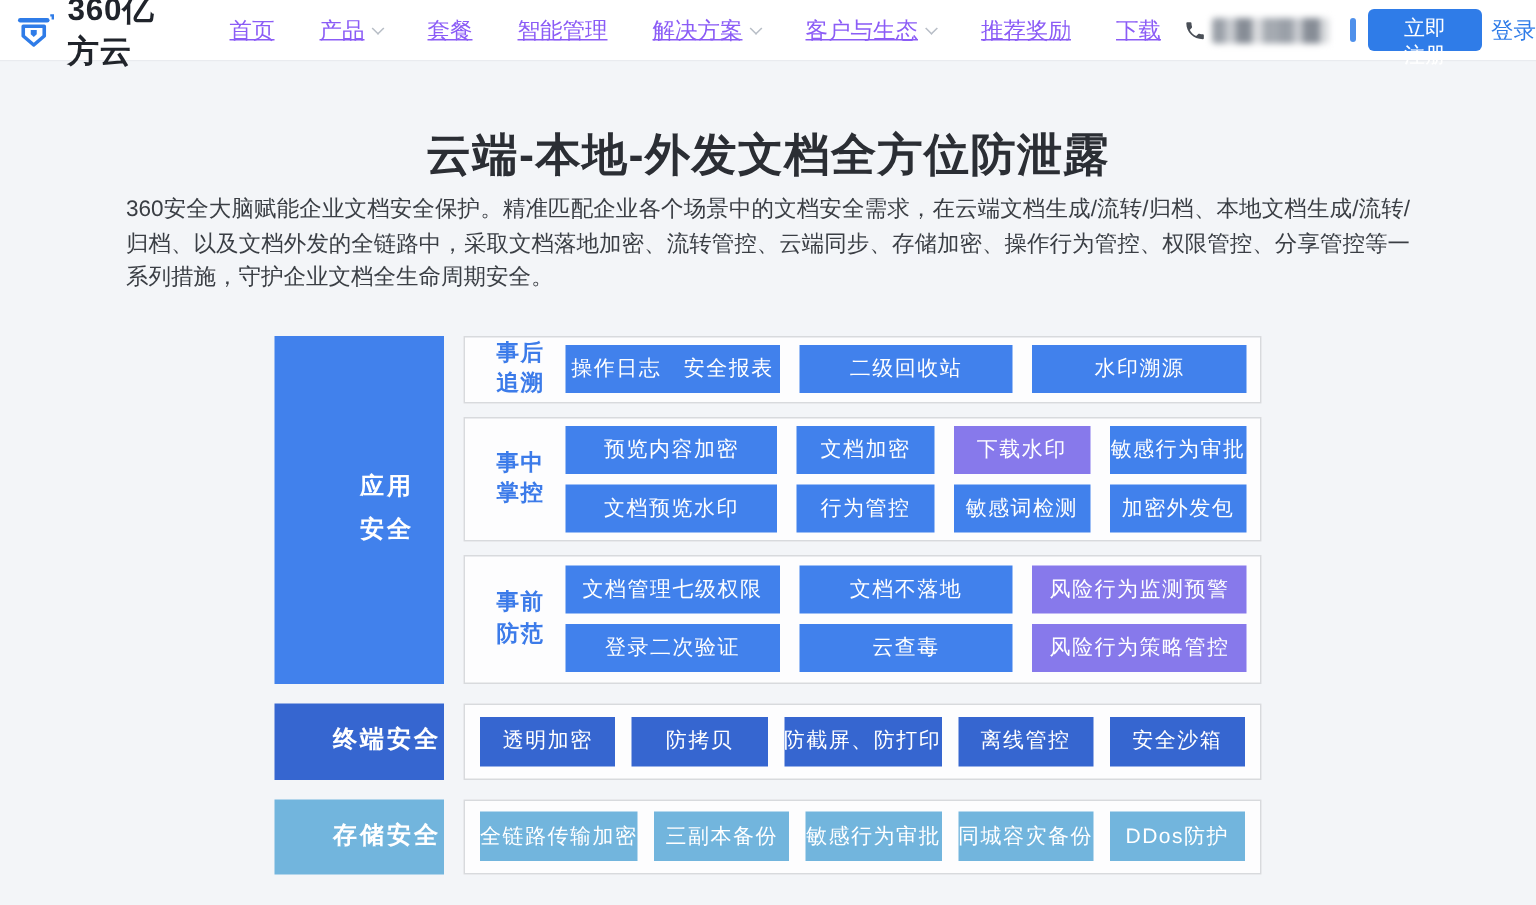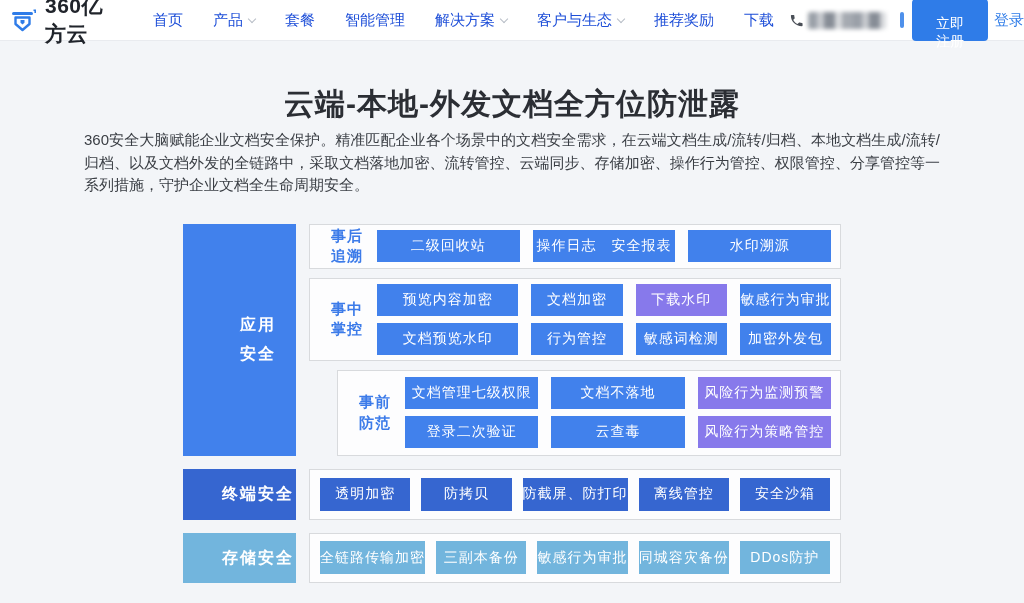--- a/index.html
+++ b/index.html
@@ -12,38 +12,38 @@
   
   .topbar {
     height:41px; background:#ffffff; border-bottom:1px solid #e9ebef;
     display:flex; align-items:center; padding-left:11px; position:relative;
   }
   .logo { display:flex; align-items:center; gap:7px; cursor:pointer; }
   .logo svg { display:block; }
   .logo-text { font-size:21px; font-weight:bold; color:#20242b; letter-spacing:.5px; }
   .nav { display:flex; align-items:center; margin-left:16px; }
   .nav-item {
-    font-size:15px; color:#1d4ed8; padding:0 15px; cursor:pointer;
-    display:flex; align-items:center; white-space:nowrap;
+    font-size:15px; color:#8b5cf6; padding:0 15px; cursor:pointer;
+    display:flex; align-items:center; white-space:nowrap;text-decoration:underline;
   }
   .chev {
     width:6px; height:6px; border-right:1.5px solid #b7bdc6; border-bottom:1.5px solid #b7bdc6;
     transform:rotate(45deg); display:inline-block; margin-left:6px; margin-bottom:3px;
   }
   .h-right { margin-left:auto; display:flex; align-items:center; }
   .phone-icon { color:#4a4f57; display:flex; margin-right:4px; }
   .phone-blur {
     width:104px; height:17px; border-radius:2px;
     background:repeating-linear-gradient(90deg,#9aa0a8 0 9px,#c7cacf 9px 16px,#878d96 16px 27px,#d8dadd 27px 34px,#a5aab1 34px 45px);
     filter:blur(2px);
   }
   .blue-tick { width:6px; height:16px; background:#2f7ce8; border-radius:2px; margin:0 8px 0 14px; opacity:.85; }
   .register {
     background:#2f7ce8; color:#fff; border:none; border-radius:4px;
-    height:42px; padding:16px 17px; font-size:14px; cursor:pointer;
+    height:28px; padding:4px 17px; font-size:14px; cursor:pointer;
     font-family:inherit;
   }
   .login {
     color:#2f7ce8; font-size:15px; margin-left:6px; text-decoration:none;
     white-space:nowrap; cursor:pointer;
   }
   
   .hero { padding-top:46px; }
   .hero h1 {
     text-align:center; font-size:30px; line-height:34px; font-weight:bold;
@@ -159,22 +159,22 @@
 
     <div class="d-row">
       <div class="side-box v-blue">应用
 安全</div>
       <div class="groups">
         <div class="group" style="height:45px;">
           <div class="group-label">事后
 追溯</div>
           <div class="group-rows">
               <div class="btn-row">
+                <div class="dbtn v-blue" style="flex: 1 1 0px;">操作日志　安全报表</div>
                 <div class="dbtn v-blue" style="flex: 1 1 0px;">二级回收站</div>
-                <div class="dbtn v-blue" style="flex: 1 1 0px;">操作日志　安全报表</div>
                 <div class="dbtn v-blue" style="flex: 1 1 0px;">水印溯源</div>
               </div>
             </div>
         </div>
         <div class="group" style="height:83px;">
           <div class="group-label">事中
 掌控</div>
           <div class="group-rows">
               <div class="btn-row">
                 <div class="dbtn v-blue" style="flex: 1.55 1 0px;">预览内容加密</div>
@@ -183,21 +183,21 @@
                 <div class="dbtn v-blue" style="flex: 1 1 0px;">敏感行为审批</div>
               </div>
               <div class="btn-row">
                 <div class="dbtn v-blue" style="flex: 1.55 1 0px;">文档预览水印</div>
                 <div class="dbtn v-blue" style="flex: 1 1 0px;">行为管控</div>
                 <div class="dbtn v-blue" style="flex: 1 1 0px;">敏感词检测</div>
                 <div class="dbtn v-blue" style="flex: 1 1 0px;">加密外发包</div>
               </div>
             </div>
         </div>
-        <div class="group" style="height:86px;margin-left:28px;">
+        <div class="group" style="height:86px;">
           <div class="group-label">事前
 防范</div>
           <div class="group-rows">
               <div class="btn-row">
                 <div class="dbtn v-blue" style="flex: 1 1 0px;">文档管理七级权限</div>
                 <div class="dbtn v-blue" style="flex: 1 1 0px;">文档不落地</div>
                 <div class="dbtn v-purple" style="flex: 1 1 0px;">风险行为监测预警</div>
               </div>
               <div class="btn-row">
                 <div class="dbtn v-blue" style="flex: 1 1 0px;">登录二次验证</div>

